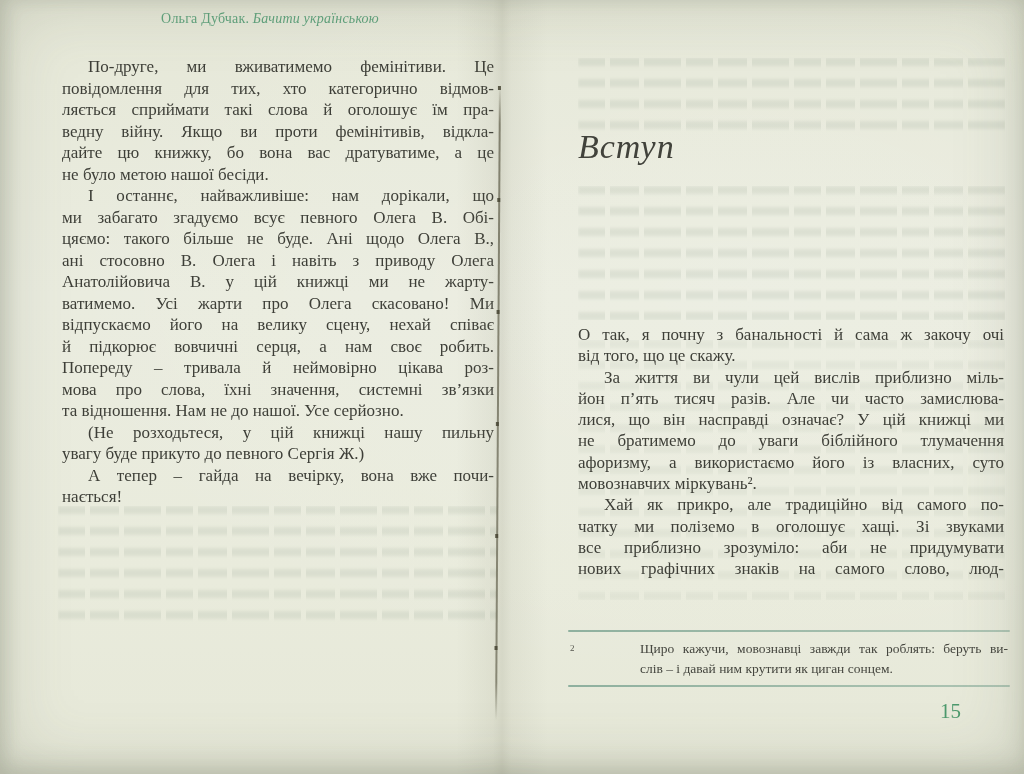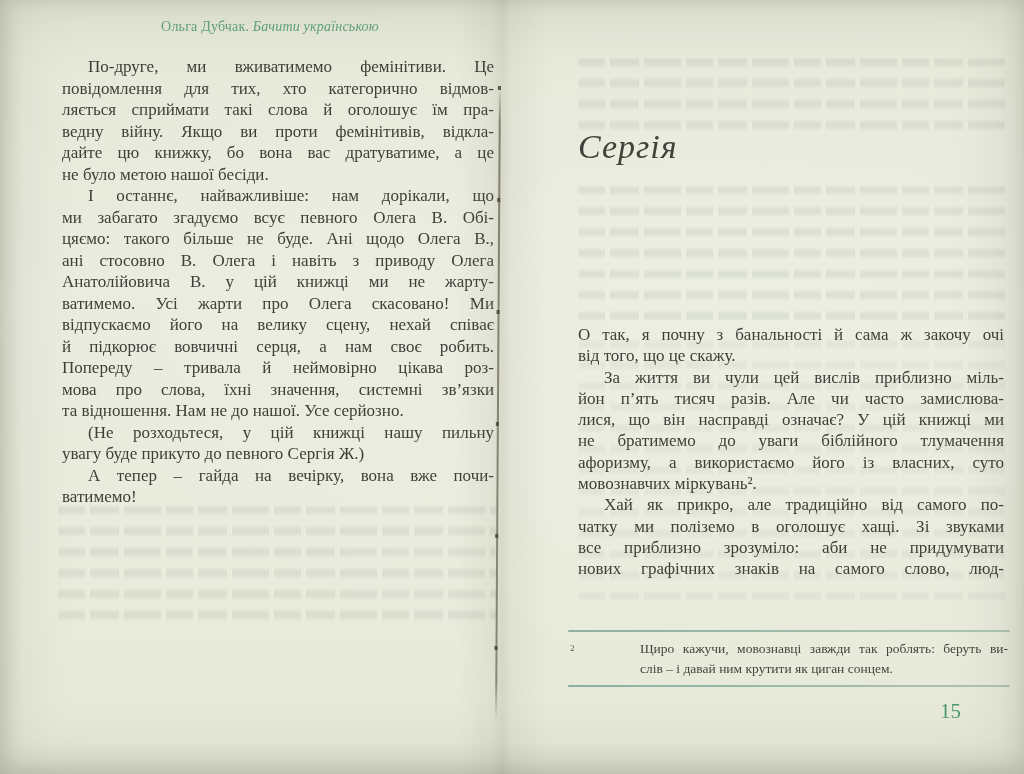--- a/index.html
+++ b/index.html
@@ -7,21 +7,21 @@
   .photo{
     position:relative;width:1024px;height:774px;overflow:hidden;
     background:
       radial-gradient(120% 90% at 72% 38%, rgba(255,255,255,0.12), rgba(255,255,255,0) 60%),
       linear-gradient(180deg,#e6e8d8 0%,#eaecdf 38%,#e9ebdc 75%,#e6e8d8 100%);
     font-family:"Liberation Serif","DejaVu Serif",serif;
     color:#3e3f38;
   }
   
   .running-header{
-    position:absolute;top:19px;left:50px;width:440px;
+    position:absolute;top:11px;left:50px;width:440px;
     text-align:center;font-size:14px;letter-spacing:.2px;
     color:#5fa37d;
   }
   .running-header .it{font-style:italic;}
   .body-col{position:absolute;font-size:17px;line-height:21.5px;}
   .left-col{top:56px;left:62px;width:432px;}
   .right-col{top:324px;left:578px;width:426px;line-height:21.3px;}
   .para{margin:0;}
   .line{
     text-align:justify;text-align-last:justify;
@@ -115,30 +115,30 @@
           <div class="line">Попереду – тривала й неймовірно цікава роз-</div>
           <div class="line">мова про слова, їхні значення, системні зв’язки</div>
           <div class="line">та відношення. Нам не до нашої. Усе серйозно.</div>
         </div>
       <div class="para">
           <div class="line">(Не розходьтеся, у цій книжці нашу пильну</div>
           <div class="line">увагу буде прикуто до певного Сергія Ж.)</div>
         </div>
       <div class="para">
           <div class="line">А тепер – гайда на вечірку, вона вже почи-</div>
-          <div class="line">ватимемо!</div>
+          <div class="line">нається!</div>
         </div>
     </div>
   </div>
 
   <div class="gutter-shade"></div>
   <div class="gutter-line"></div>
 
   <div>
-    <h1 class="chapter-title">Сергія</h1>
+    <h1 class="chapter-title">Вступ</h1>
 
     <div class="body-col right-col">
       <div class="para noindent">
           <div class="line">О так, я почну з банальності й сама ж закочу очі</div>
           <div class="line">від того, що це скажу.</div>
         </div>
       <div class="para">
           <div class="line">За життя ви чули цей вислів приблизно міль-</div>
           <div class="line">йон п’ять тисяч разів. Але чи часто замислюва-</div>
           <div class="line">лися, що він насправді означає? У цій книжці ми</div>

